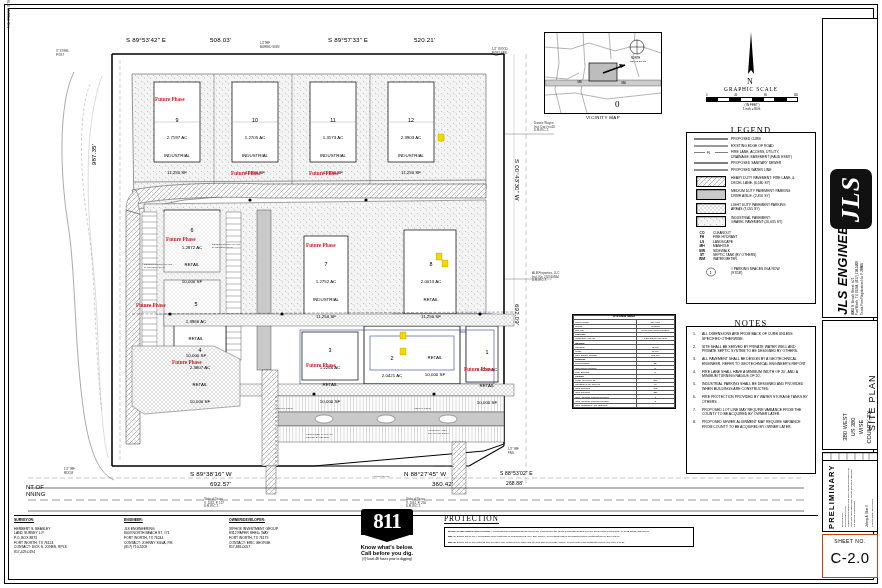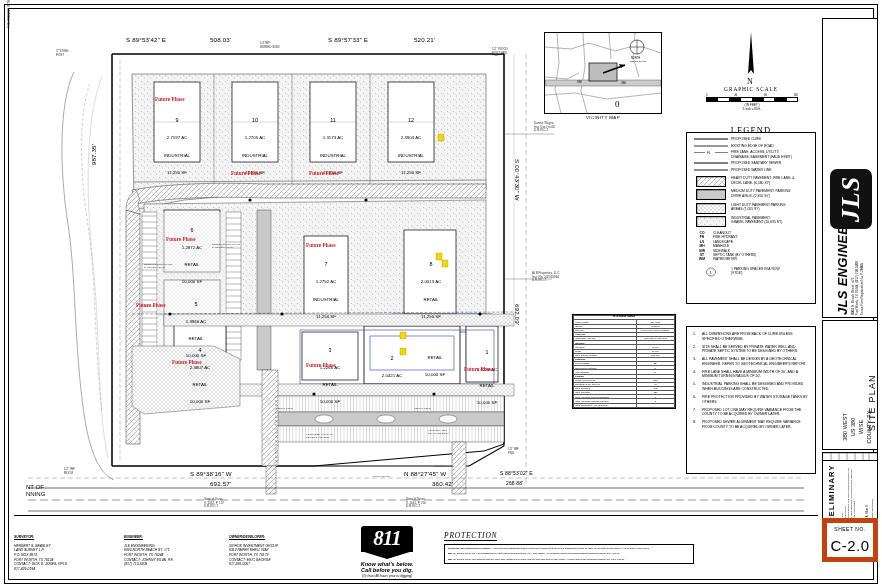--- a/index.html
+++ b/index.html
@@ -138,41 +138,41 @@
     width: 300px;
     transform: rotate(-90deg); transform-origin: 0 0;
     font-family: "Liberation Sans", sans-serif;
   }
   .rot-title {
     position: absolute;
     transform: rotate(-90deg); transform-origin: 0 0;
     white-space: nowrap;
   }
   .sheetno-box {
-    position: absolute; left: 822px; bottom: 26px;
-    width: 56px; height: 44px; border: 5px solid #c2410c; background: #fff;
+    position: absolute; left: 822px; bottom: 10px;
+    width: 56px; height: 44px; border: 1px solid #c2410c; background: #fff;
   }
   .sheetno-lbl { text-align: center; font-size: 5px; letter-spacing: .5px; margin-top: 3px; }
   .sheetno-val { text-align: center; font-size: 15px; letter-spacing: .5px; margin-top: 5px; font-family:"Liberation Sans",sans-serif;}
   .prelim-box {
     position: absolute; left: 822px; bottom: 56px;
     width: 56px; height: 72px; border: 1px solid #000; background:#fff;
   }
   .prelim-word {
     position: absolute; left: 4px; top: 68px;
     transform: rotate(-90deg); transform-origin: 0 0;
     font-size: 7.5px; font-weight: bold; letter-spacing: 1.2px;
     color:#000;
   }
   .revtable {
     position: absolute; left: 822px; bottom: 130px;
     width: 56px; height: 100px; border: 1px solid #000; background:#fff;
   }
   
-  .bottom-strip { position: absolute; left: 14px; bottom: 2px; width: 804px; height: 62px; font-style: italic; }
+  .bottom-strip { position: absolute; left: 14px; bottom: 19px; width: 804px; height: 62px; }
   .info-blk { position: absolute; font-size: 3.4px; line-height: 1.35; white-space: pre-line; }
   .info-hd { font-weight: bold; text-decoration: underline; font-size: 3.4px; }
   .eight11 {
     position: absolute; left: 330px; top: 2px; width: 86px; text-align: center;
   }
   .e11-badge {
     width: 52px; height: 26px; margin: 0 auto; background: #000;
     color: #fff; font-family: "Liberation Serif", serif; font-weight: bold;
     font-size: 21px; line-height: 25px; letter-spacing: -1px;
     border-radius: 3px 3px 0 0;
@@ -745,20 +745,23 @@
           <svg width="14" height="10">
             <ellipse cx="7" cy="5" rx="4.5" ry="4" fill="#fff" stroke="#000" stroke-width=".5"></ellipse>
             <text x="5.6" y="6.8" font-size="4" font-family="Liberation Sans" fill="#000">1</text>
           </svg>
         </div>
         <div class="legend-txt"># PARKING SPACES IN A ROW
 (9'X18')</div>
       </div>
     </div>
 
+    <div style="position:absolute; left:672px; top:298px; width:130px; text-align:center;">
+      <span class="boxtitle">NOTES</span>
+    </div>
     <div class="panel" style="left:672px; top:312px; width:130px; height:148px; padding:5px 6px;">
       <div class="note-row">
           <div class="note-n">1.</div>
           <div class="note-t">ALL DIMENSIONS ARE FROM BACK OF CURB UNLESS SPECIFIED OTHERWISE.</div>
         </div>
       <div class="note-row">
           <div class="note-n">2.</div>
           <div class="note-t">SITE SHALL BE SERVED BY PRIVATE WATER WELL AND PRIVATE SEPTIC SYSTEM TO BE DESIGNED BY OTHERS.</div>
         </div>
       <div class="note-row">

